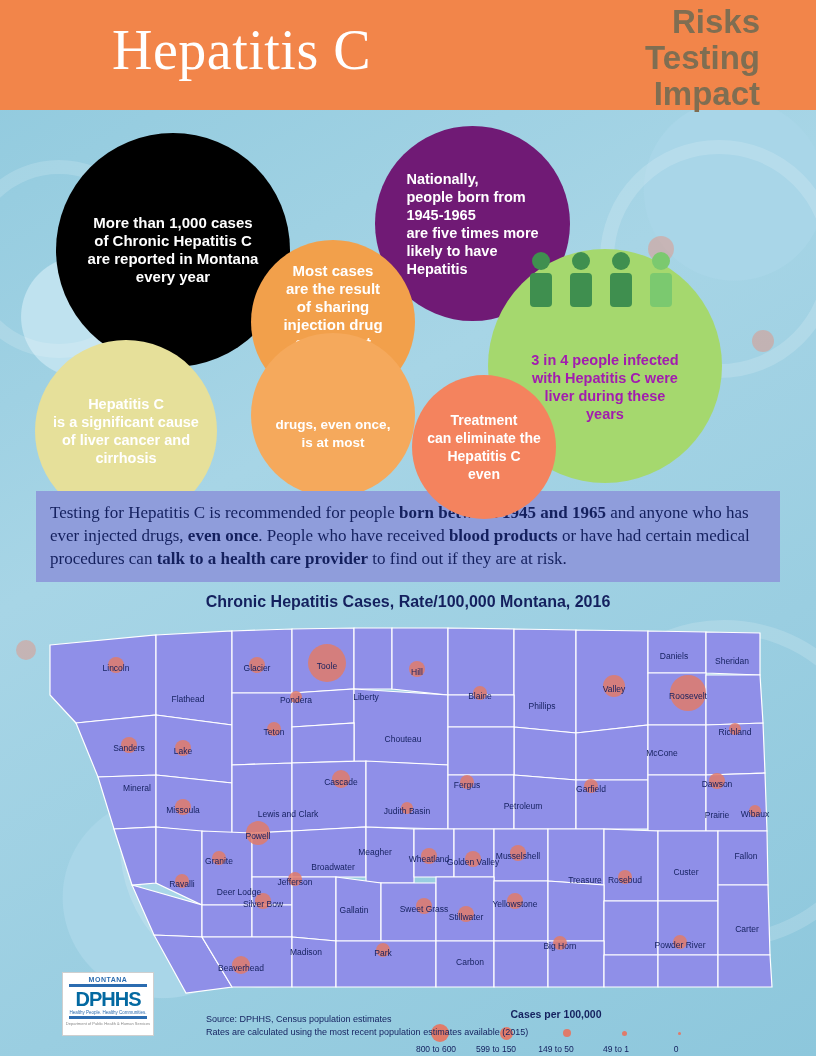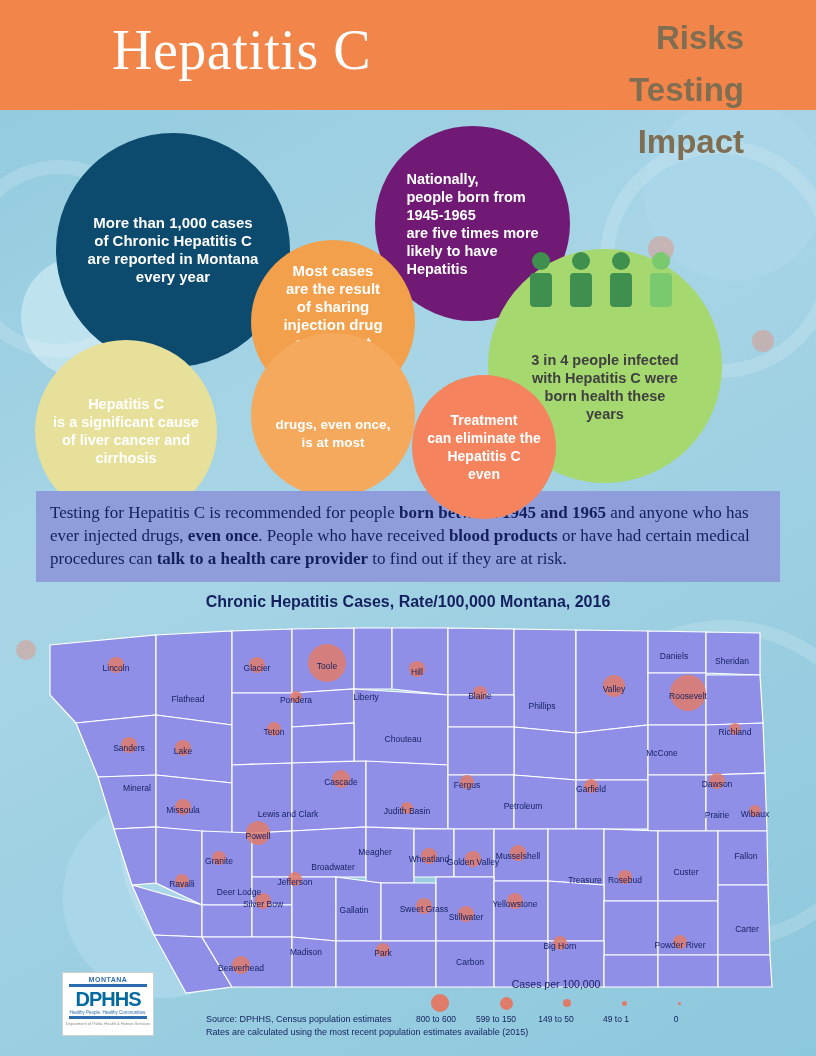--- a/index.html
+++ b/index.html
@@ -18,54 +18,54 @@
       linear-gradient(150deg,#8fc9dd 0%, #a7d5e6 40%, #8dc7dc 100%);}
   #bg .ring{position:absolute;border-radius:50%;border:14px solid rgba(255,255,255,.16);}
   #bg .dot{position:absolute;border-radius:50%;background:rgba(255,120,90,.35);}
 
   
   .header{position:absolute;top:0;left:0;width:816px;height:110px;background:#f2854a;z-index:2;}
   .title{position:absolute;left:112px;top:18px;font-family:"Liberation Serif", serif;
          font-size:56px;color:#ffffff;letter-spacing:.5px;}
   .hwords{position:absolute;right:56px;top:0px;text-align:right;color:#7f6e52;
           font-weight:bold;font-size:33px;line-height:36px;padding-top:4px;}
-  .hwords div{margin:16px;}
+  .hwords div{margin:0;}
 
   
   .bub{position:absolute;border-radius:50%;display:flex;align-items:center;justify-content:center;
        text-align:center;color:#fff;font-weight:bold;z-index:3;box-sizing:border-box;}
   .bub span{display:block;line-height:18px;}
 
-  #b-blue{left:56px;top:133px;width:234px;height:234px;background:#0c4a6e;font-size:15px;}
+  #b-blue{left:56px;top:133px;width:234px;height:234px;background:#000000;font-size:15px;}
   #b-green{left:375px;top:126px;width:195px;height:195px;background:#701a75;font-size:14.5px;}
   #b-orange{left:251px;top:240px;width:164px;height:164px;background:#f2a04b;font-size:15px;}
   #b-orange2{left:251px;top:333px;width:164px;height:164px;background:#f5a95c;font-size:13.5px;z-index:4;}
   #b-yellow{left:35px;top:340px;width:182px;height:182px;background:#e6e09a;color:#ffffff;font-size:14.5px;}
   #b-lgreen{left:488px;top:249px;width:234px;height:234px;background:#a5d86e;color:#1d3c1d;font-size:14.5px;}
   #b-salmon{left:412px;top:375px;width:144px;height:144px;background:#f4835e;font-size:14px;z-index:5;}
-  #b-lgreen span{color:#404040;}
+  #b-lgreen span{color:#a21caf;}
 
   .people{position:absolute;left:523px;top:250px;z-index:6;}
 
   
   .stmt{position:absolute;left:36px;top:491px;width:744px;box-sizing:border-box;
         background:#8f9ddb;color:#14205e;padding:10px 14px 12px 14px;z-index:4;
         font-family:"Liberation Serif", serif;font-size:17px;line-height:23px;}
   .stmt b{font-weight:bold;}
 
   
   .mapwrap{position:absolute;left:36px;top:593px;width:744px;height:455px;z-index:3;}
   .maptitle{text-align:center;color:#14205e;font-weight:bold;font-size:16px;margin-bottom:4px;}
   #mapsvg{display:block;}
   .county{fill:#8f8fe8;stroke:#ffffff;stroke-width:1.2;}
   .clabel{font-size:8.5px;fill:#14205e;font-family:"Liberation Sans",sans-serif;text-anchor:middle;}
   .cdot{fill:#e07b6a;fill-opacity:.85;}
 
   .legend{position:absolute;left:370px;top:385px;width:300px;text-align:center;color:#14205e;}
-  .legend .lt{font-size:10.5px;font-weight:normal;margin-bottom:2px;}
+  .legend .lt{font-size:10.5px;font-weight:bold;margin-bottom:2px;margin-top:30px;}
   .legend .lrow{display:flex;justify-content:space-between;align-items:flex-end;font-size:8.5px;}
   .legend .lrow span{flex:1;}
   .legend .dots{display:flex;justify-content:space-between;align-items:center;height:22px;margin-top:2px;}
   .legend .dots i{display:block;border-radius:50%;background:#e07b6a;margin:0 auto;}
 
   .source{position:absolute;left:170px;top:420px;color:#14205e;font-size:9px;line-height:13px;}
 
   
   .logo{position:absolute;left:62px;top:972px;width:90px;height:62px;background:#ffffff;
         border:1px solid #cfcfcf;z-index:6;text-align:center;}
@@ -139,21 +139,21 @@
     <span>is a significant cause</span>
     <span>of liver cancer and</span>
     <span>cirrhosis</span>
   </div>
 </div>
 
 <div class="bub" id="b-lgreen">
   <div style="margin-top:42px;">
     <span>3 in 4 people infected</span>
     <span>with Hepatitis C were</span>
-    <span>born health these</span>
+    <span>liver during these</span>
     <span>years</span>
   </div>
 </div>
 
 <svg class="people" width="164" height="60" viewBox="0 0 164 60">
   <g fill="#3f8f4f">
     <circle cx="18" cy="11" r="9"></circle>
       <rect x="7" y="23" width="22" height="34" rx="4"></rect>
     <circle cx="58" cy="11" r="9"></circle>
       <rect x="47" y="23" width="22" height="34" rx="4"></rect>

